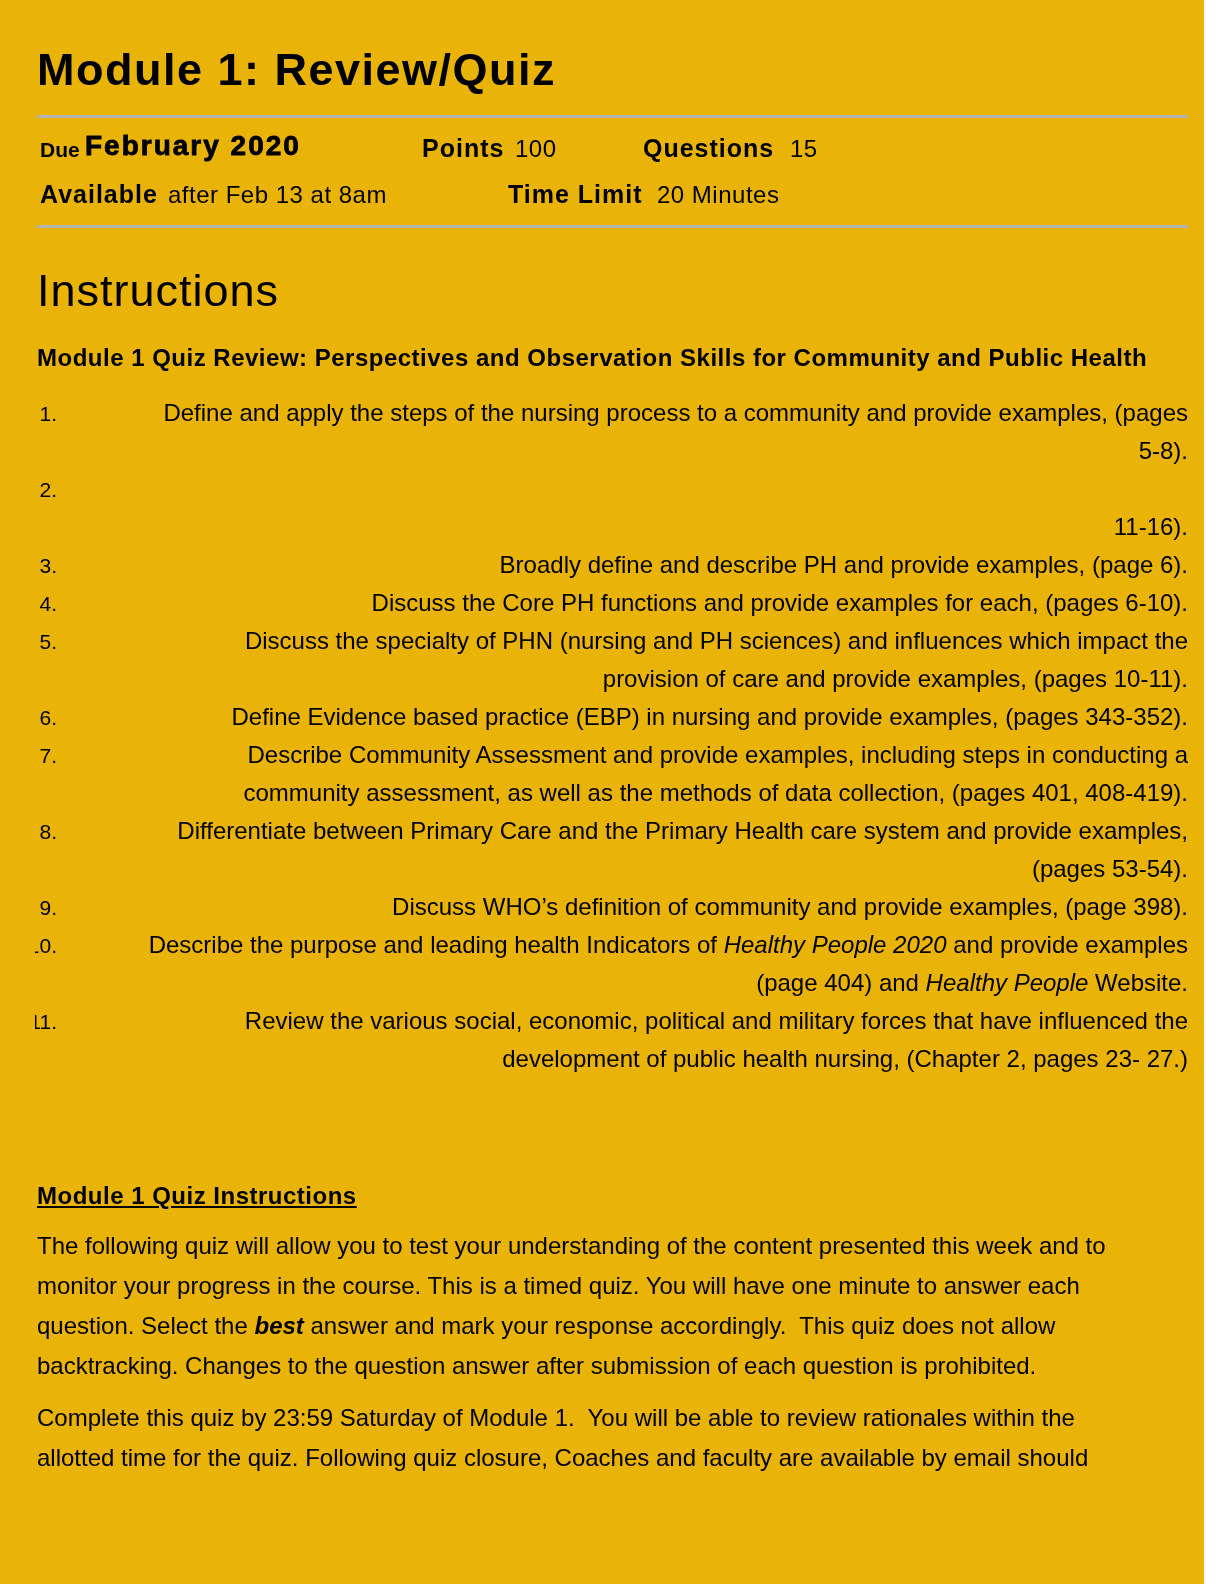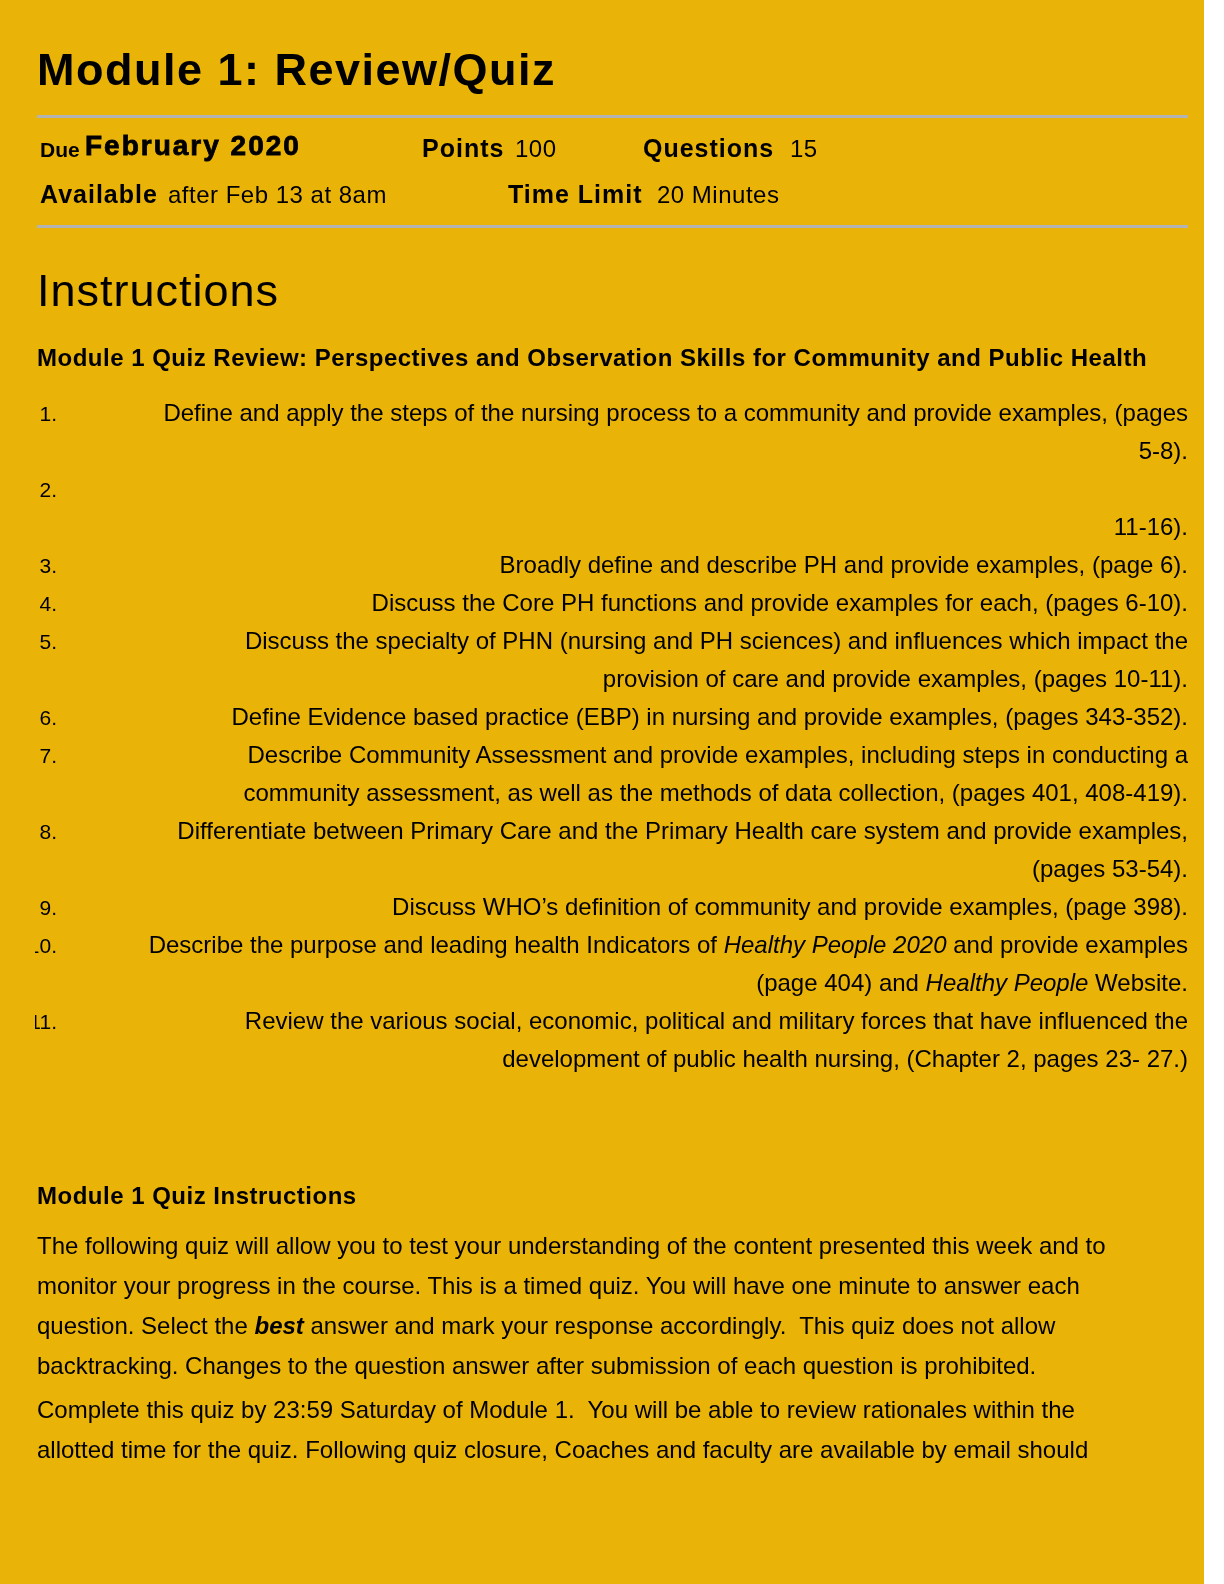--- a/index.html
+++ b/index.html
@@ -90,27 +90,28 @@
     line-height: 36px;
     white-space: nowrap;
   }
 
   .sub-heading {
     margin: 102px 0 0 0;
     font-size: 24px;
     line-height: 32px;
     font-weight: 700;
     letter-spacing: 0.5px;
+    text-decoration: underline;
   }
   .para {
     margin: 14px 0 0 0;
     font-size: 24px;
     line-height: 40px;
   }
-  .para + .para { margin-top: 4px; }
+  .para + .para { margin-top: 12px; }
   em { font-style: italic; }
   .bi { font-style: italic; font-weight: 700; }
 </style>
 </head>
 <body>
 
 <div class="page">
   <div class="content">
 
     <h1 class="page-title">Module 1: Review/Quiz</h1>

